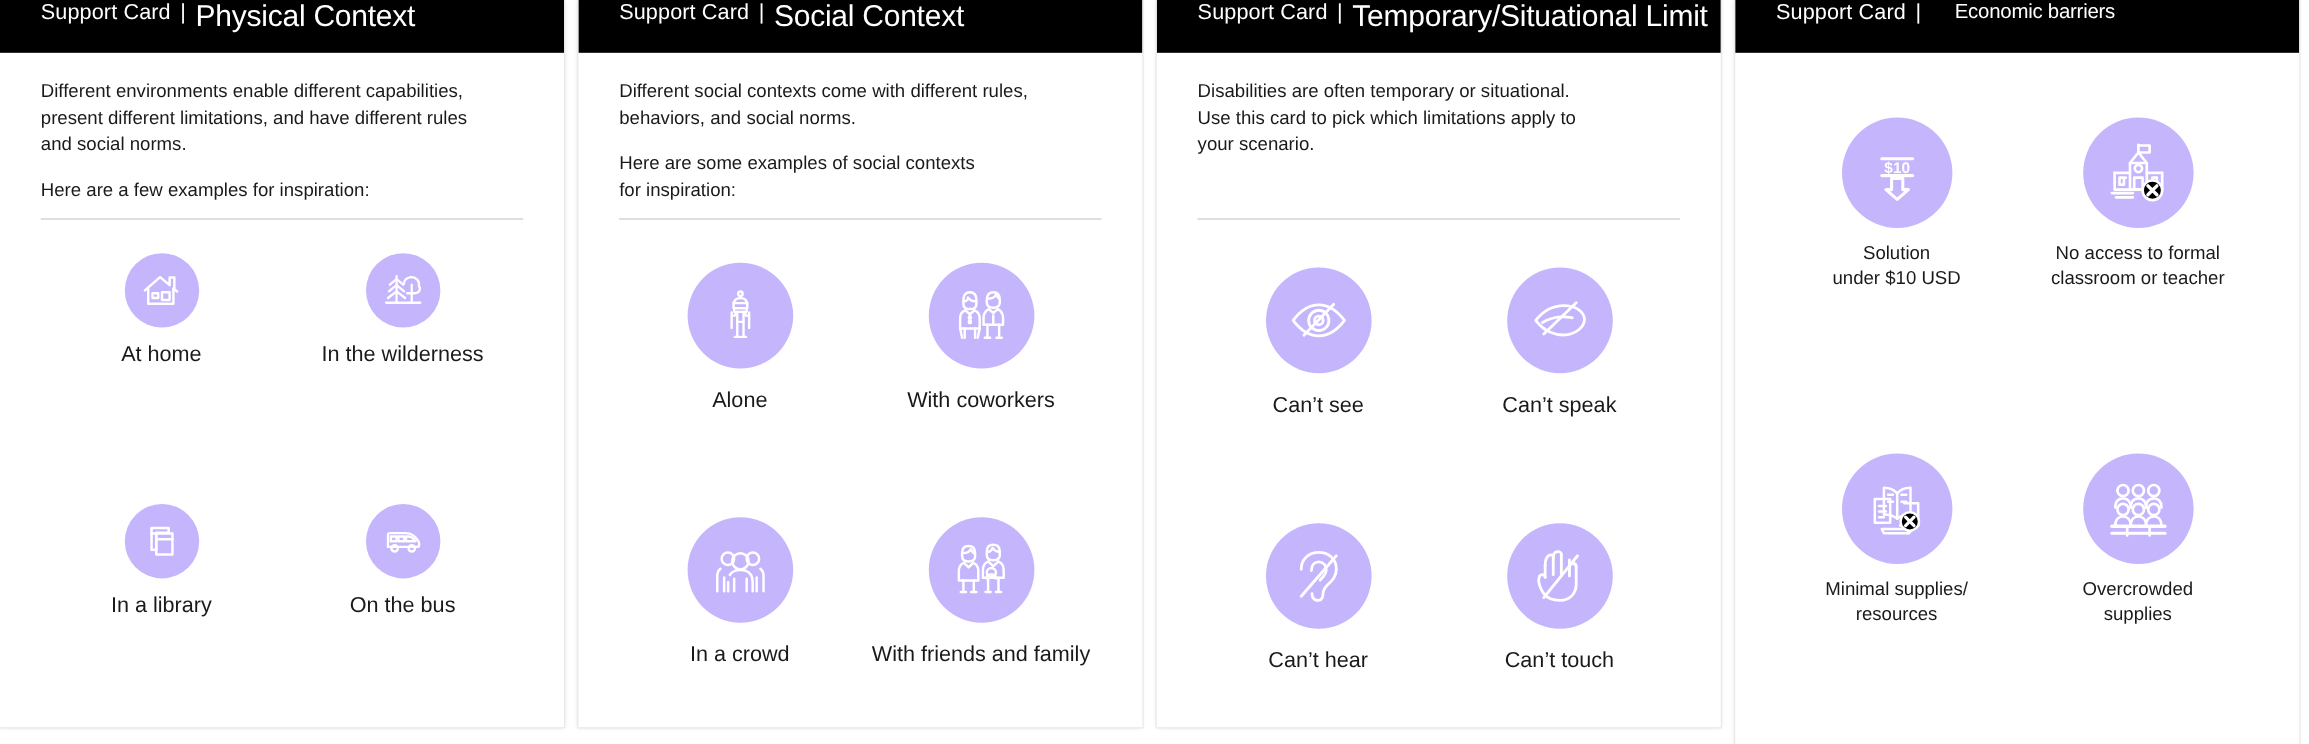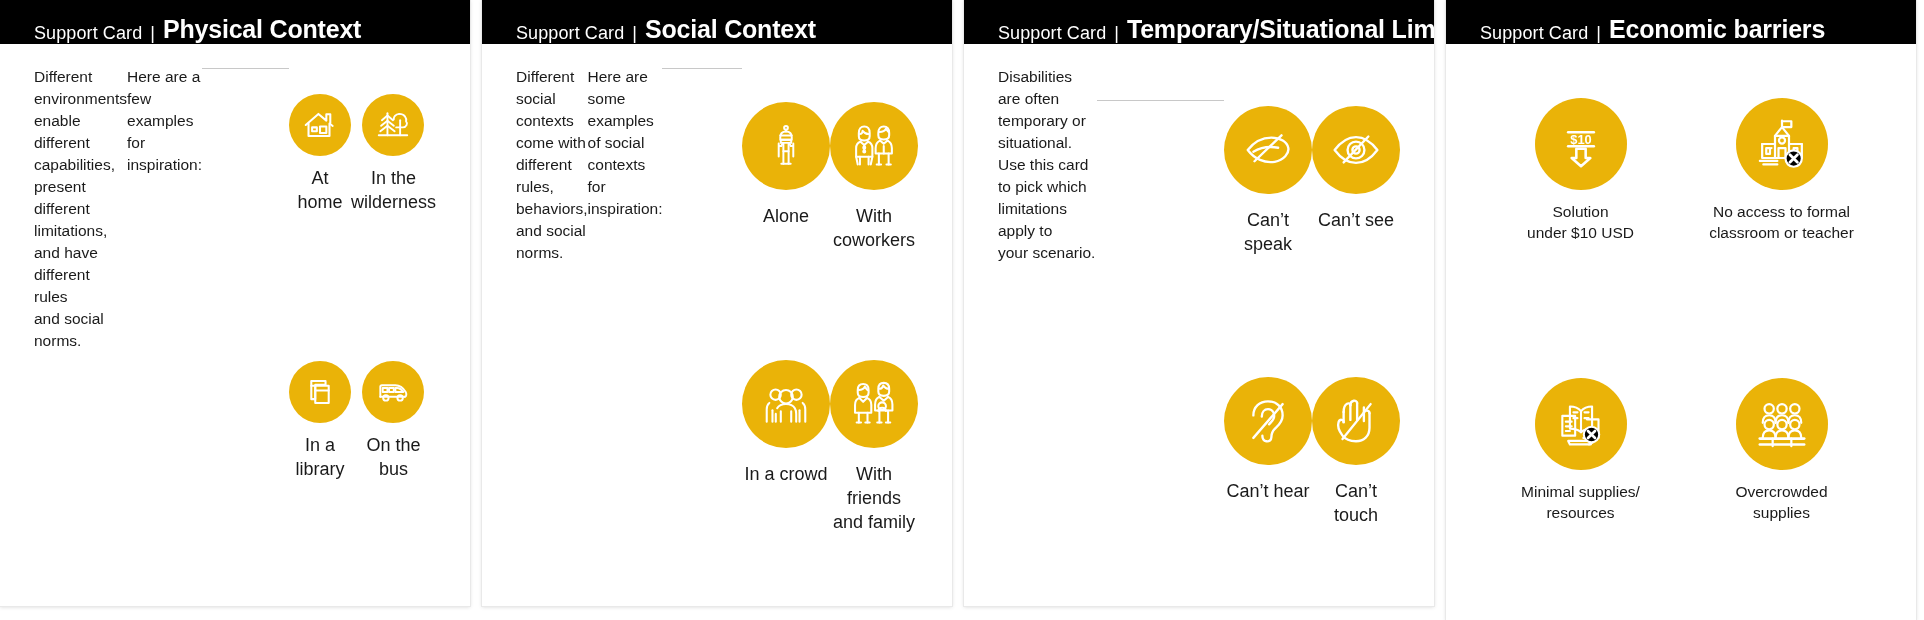--- a/index.html
+++ b/index.html
@@ -37,51 +37,51 @@
   .card-2 { width: 470px; height: 606px; margin-top: 0; }
   .card-3 { width: 470px; height: 606px; margin-top: 0; }
   .card-4 { width: 470px; height: 620px; margin-top: 0; }
 
   .card-header {
     background: #000000;
     color: #ffffff;
     height: 44px;
     min-height: 44px;
     display: flex;
-    align-items: flex-end;
+    align-items: flex-start;
     padding: 0 0 0 34px;
     box-sizing: border-box;
     white-space: nowrap;
   }
   .hdr-prefix {
     font-size: 18px;
     font-weight: 400;
     letter-spacing: 0.1px;
     color: #ffffff;
   }
   .hdr-sep {
     font-size: 18px;
     margin: 0 8px;
     color: #ffffff;
     font-weight: 300;
   }
   .hdr-title {
     font-size: 25px;
-    font-weight: 700;
+    font-weight: 400;
     color: #ffffff;
     letter-spacing: -0.2px;
   }
-  .card-4 .hdr-title { font-size: 25px; }
+  .card-4 .hdr-title { font-size: 17px; margin-left: 20px; }
 
   .card-body {
     padding: 22px 34px 0 34px;
     box-sizing: border-box;
     flex: 1;
     display: flex;
-    flex-direction: row;
+    flex-direction: column;
   }
   .card-4 .card-body { padding-top: 14px; }
 
   .intro {
     font-size: 15.5px;
     line-height: 1.42;
     color: #1a1a1a;
     margin: 0 0 16px 0;
     white-space: pre-line;
   }
@@ -109,21 +109,21 @@
     align-items: center;
     justify-content: flex-start;
   }
   .card-1 .icon-cell { padding-top: 8px; }
   .card-2 .icon-cell { padding-top: 14px; }
   .card-3 .icon-cell { padding-top: 18px; }
   .card-4 .icon-cell { padding-top: 10px; }
 
   .badge {
     border-radius: 50%;
-    background: #eab308;
+    background: #c4b5fd;
     display: flex;
     align-items: center;
     justify-content: center;
   }
   .card-1 .badge { width: 62px; height: 62px; }
   .card-2 .badge { width: 88px; height: 88px; }
   .card-3 .badge { width: 88px; height: 88px; }
   .card-4 .badge { width: 92px; height: 92px; }
 
   .badge svg { display: block; }
@@ -334,38 +334,38 @@
       <div class="card-body">
         <p class="intro">Disabilities are often temporary or situational.
 Use this card to pick which limitations apply to
 your scenario.</p>
         <div class="rule"></div>
         <div class="icon-grid">
 
           <div class="icon-cell">
             <span class="badge">
               <svg width="54" height="54" viewBox="0 0 48 48" fill="none" stroke="#fff" stroke-width="2.1" stroke-linejoin="round" stroke-linecap="round">
-                <path d="M6 24 C13 15 20 13 27 13 C35 13 41 17 42 22 C43 27 38 33 30 34.5 C21 36 12 32 6 24 Z"></path>
-                <path d="M11 25.5 C17 22 25 20.5 33 22"></path>
-                <path d="M12 34 L36 11"></path>
-              </svg>
-            </span>
-            <span class="icon-label">Can’t speak</span>
-          </div>
-
-          <div class="icon-cell">
-            <span class="badge">
-              <svg width="54" height="54" viewBox="0 0 48 48" fill="none" stroke="#fff" stroke-width="2.1" stroke-linejoin="round" stroke-linecap="round">
                 <path d="M5 24 C11 16 17.5 12.5 24 12.5 C30.5 12.5 37 16 43 24 C37 32 30.5 35.5 24 35.5 C17.5 35.5 11 32 5 24 Z"></path>
                 <circle cx="24" cy="24" r="7.5"></circle>
                 <circle cx="24" cy="24" r="3.2"></circle>
                 <path d="M13 35 L35 12"></path>
               </svg>
             </span>
             <span class="icon-label">Can’t see</span>
+          </div>
+
+          <div class="icon-cell">
+            <span class="badge">
+              <svg width="54" height="54" viewBox="0 0 48 48" fill="none" stroke="#fff" stroke-width="2.1" stroke-linejoin="round" stroke-linecap="round">
+                <path d="M6 24 C13 15 20 13 27 13 C35 13 41 17 42 22 C43 27 38 33 30 34.5 C21 36 12 32 6 24 Z"></path>
+                <path d="M11 25.5 C17 22 25 20.5 33 22"></path>
+                <path d="M12 34 L36 11"></path>
+              </svg>
+            </span>
+            <span class="icon-label">Can’t speak</span>
           </div>
 
           <div class="icon-cell">
             <span class="badge">
               <svg width="54" height="54" viewBox="0 0 48 48" fill="none" stroke="#fff" stroke-width="2.1" stroke-linejoin="round" stroke-linecap="round">
                 <path d="M11 19 C11 11.5 16.5 6.5 24 6.5 C31.5 6.5 37 11.5 37 19 C37 25 33 28 30 31 C27.5 33.5 27 36 27 38.5 C27 41 25 42.5 22.5 42 C20 41.5 19 39.5 19 37"></path>
                 <path d="M18.5 20 C18.5 16 20.8 13.5 24 13.5 C27.2 13.5 29.5 16 29.5 19.5 C29.5 23 26.5 25 25 27"></path>
                 <path d="M11 39 L37 9"></path>
               </svg>
             </span>

